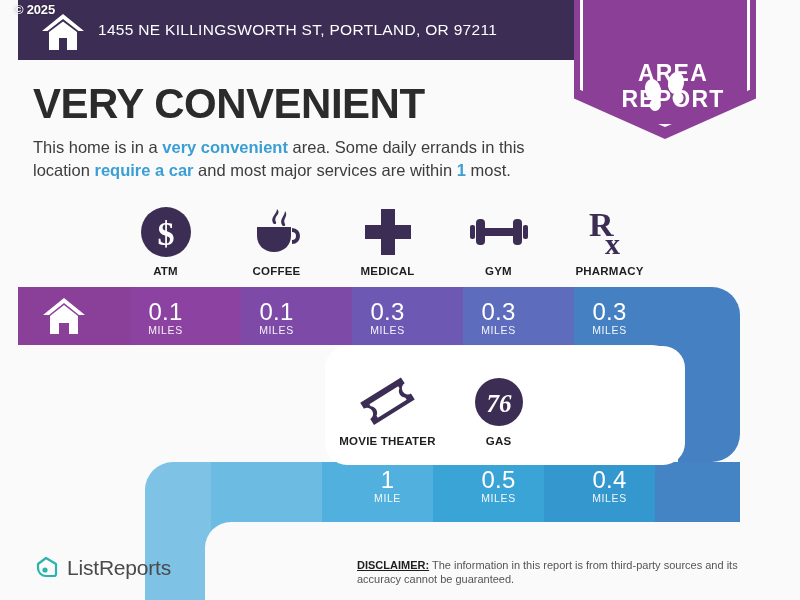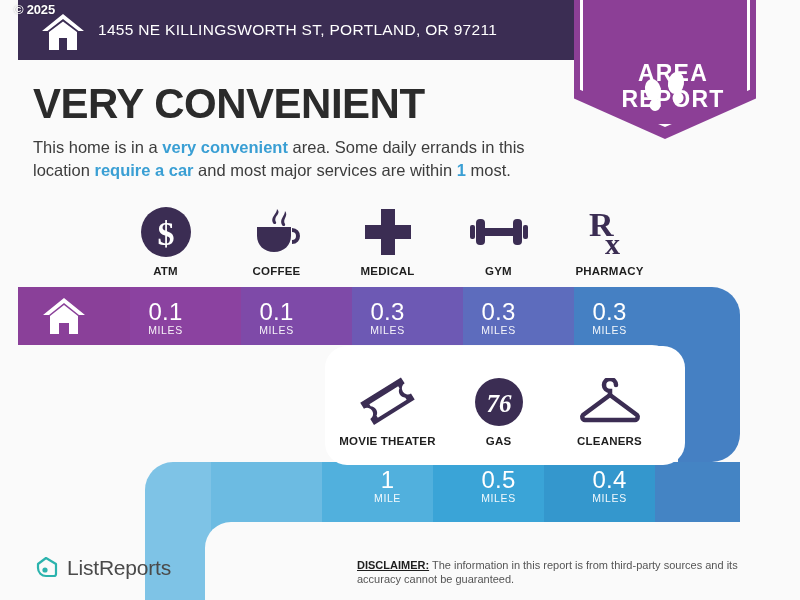--- a/index.html
+++ b/index.html
@@ -408,29 +408,20 @@
     </div>
     <div class="icon-cell">
       <div class="icon-glyph">
         <svg width="50" height="50" viewBox="0 0 50 50">
           <circle cx="25" cy="25" r="24" fill="#3b2d53"></circle>
           <text x="25" y="35" font-family="Liberation Serif, serif" font-size="25" font-style="italic" font-weight="bold" fill="#ffffff" text-anchor="middle">76</text>
         </svg>
       </div>
       <div class="icon-label">GAS</div>
     </div>
-    <div class="icon-cell">
-      <div class="icon-glyph">
-        <svg width="62" height="48" viewBox="0 0 62 48">
-          <path fill="none" stroke="#3b2d53" stroke-width="4.5" stroke-linejoin="round" stroke-linecap="round" d="M31 17 L4 37 a3 3 0 0 0 2 5 h50 a3 3 0 0 0 2 -5 z"></path>
-          <path fill="none" stroke="#3b2d53" stroke-width="4.5" stroke-linecap="round" d="M31 17 v-4 a6 6 0 1 1 6 -6"></path>
-        </svg>
-      </div>
-      <div class="icon-label">CLEANERS</div>
-    </div>
   </div>
 
   <div class="ribbon2"></div>
   <div class="ribbon2-cut"></div>
 
   <div class="dist-row" id="dist-row-2">
     <div class="dist-cell">
       <div class="dist-value">1</div>
       <div class="dist-unit">MILE</div>
     </div>

